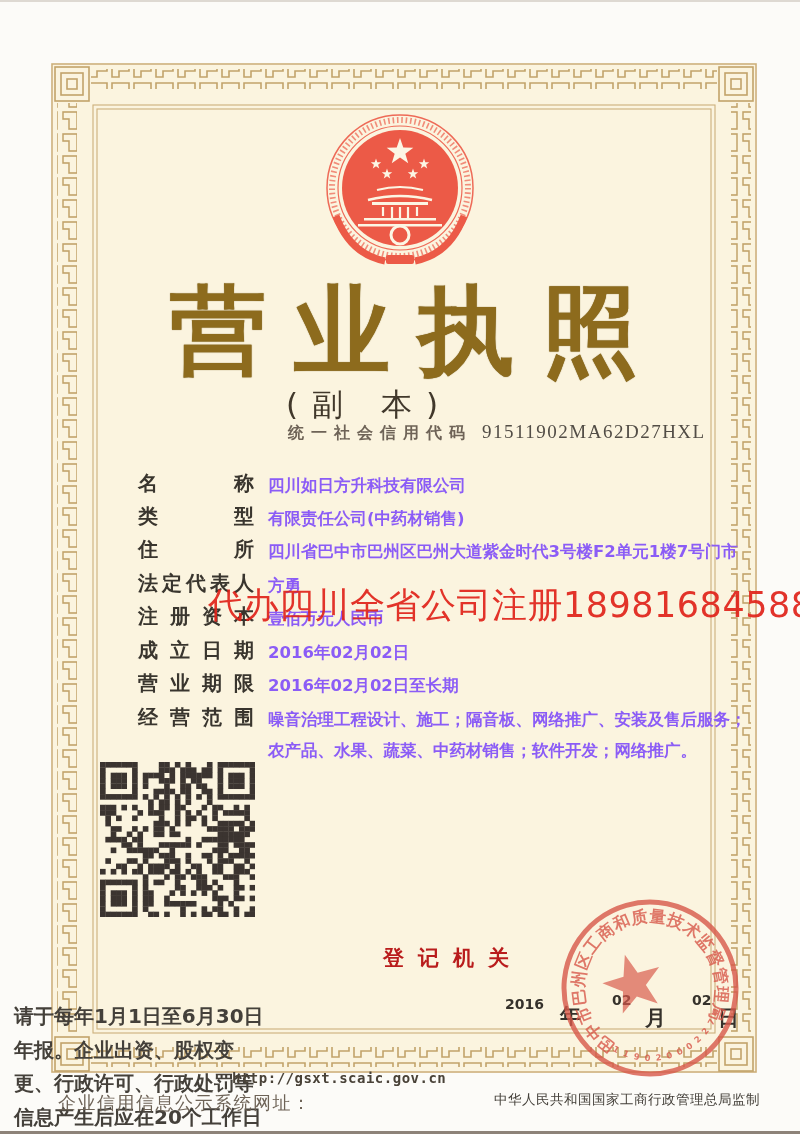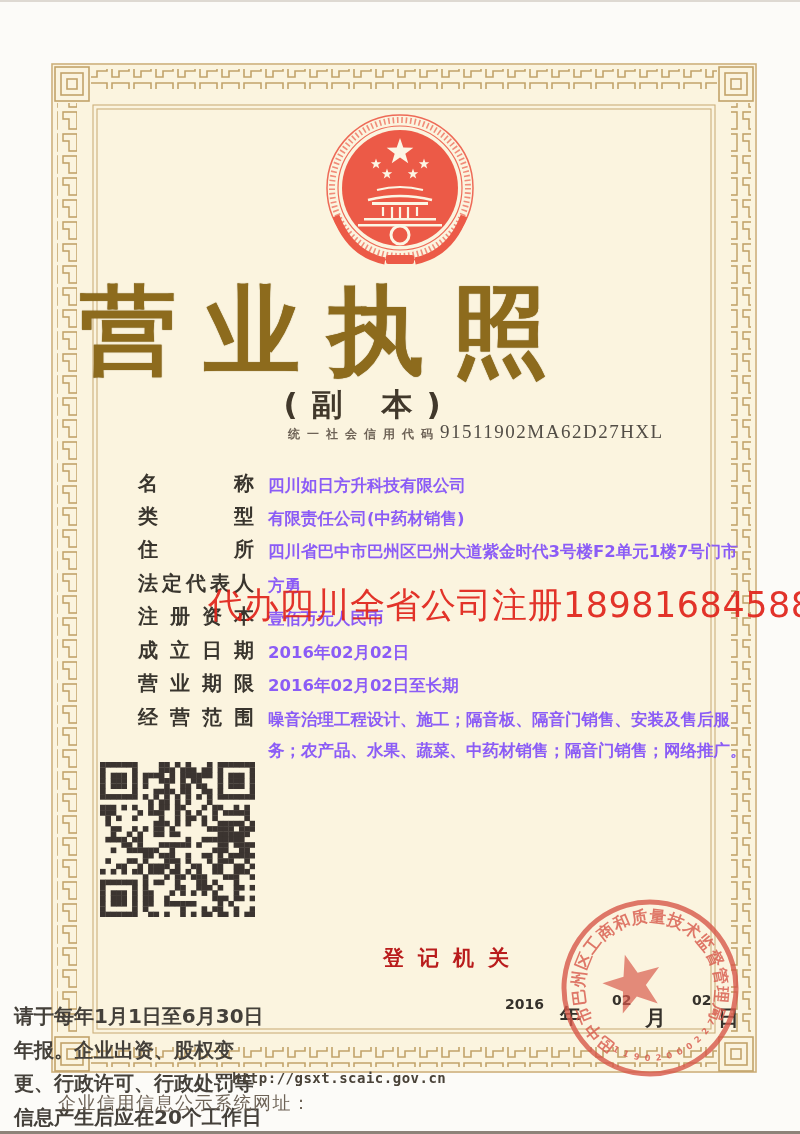--- a/index.html
+++ b/index.html
@@ -16,34 +16,34 @@
   .paper {
     position:absolute; left:53px; top:65px; width:702px; height:1006px;
     background:#fbf4df;
   }
   .frame { position:absolute; left:0; top:0; pointer-events:none; }
 
   .emblem { position:absolute; left:280px; top:108px; width:240px; height:170px; }
 
   .title {
     position:absolute; left:52px; top:268px; width:704px;
-    font-size:96px; font-weight:700;
+    text-align:center; font-size:96px; font-weight:700;
     letter-spacing:28px; text-indent:28px;
     color:#8d6b1d; text-shadow:0 0 1px #6e5413;
     font-family:"DejaVu Sans","Liberation Sans",sans-serif;
   }
   .subtitle {
     position:absolute; left:52px; top:384px; width:620px;
-    text-align:center; font-size:31px; font-weight:700;
+    text-align:center; font-size:31px; font-weight:400;
     letter-spacing:14px; text-indent:14px; color:#40372а;
     color:#41382b;
   }
   .codeline { position:absolute; left:288px; top:421px; white-space:nowrap; }
-  .codelabel { font-size:12px; font-weight:700; letter-spacing:7px; color:#6e6357; }
-  .codeval  { font-size:19px; letter-spacing:1.5px; color:#524d46; 
+  .codelabel { font-size:16px; font-weight:700; letter-spacing:7px; color:#6e6357; }
+  .codeval  { font-size:19px; letter-spacing:1.5px; color:#524d46; margin-left:10px;
               font-family:"Liberation Serif","DejaVu Serif",serif; }
 
   .frow { position:absolute; left:138px; width:620px; }
   .flabel {
     position:absolute; left:0; top:0; width:116px;
     display:flex; justify-content:space-between;
     font-size:20px; font-weight:600; color:#39352e;
   }
   .fval {
     position:absolute; left:130px; top:1px; width:480px;
@@ -235,21 +235,21 @@
         </div>
         <div class="fval">2016年02月02日至长期</div>
       </div>
       <div class="frow" style="top: 704px;">
         <div class="flabel">
           <span>经</span>
           <span>营</span>
           <span>范</span>
           <span>围</span>
         </div>
-        <div class="fval">噪音治理工程设计、施工；隔音板、隔音门销售、安装及售后服务；农产品、水果、蔬菜、中药材销售；隔音门销售；网络推广。</div>
+        <div class="fval">噪音治理工程设计、施工；隔音板、网络推广、安装及售后服务；农产品、水果、蔬菜、中药材销售；软件开发；网络推广。</div>
       </div>
     </div>
 
   <svg id="qr" class="qr" viewBox="0 0 155 155">
       <rect x="0.00" y="0.00" width="5.64" height="5.64" fill="#3b3430"></rect>
       <rect x="5.34" y="0.00" width="5.64" height="5.64" fill="#3b3430"></rect>
       <rect x="10.69" y="0.00" width="5.64" height="5.64" fill="#3b3430"></rect>
       <rect x="16.03" y="0.00" width="5.64" height="5.64" fill="#3b3430"></rect>
       <rect x="21.38" y="0.00" width="5.64" height="5.64" fill="#3b3430"></rect>
       <rect x="26.72" y="0.00" width="5.64" height="5.64" fill="#3b3430"></rect>
@@ -713,15 +713,16 @@
         <text x="163.6" y="159.6" fill="#d8584a" font-size="8.5" font-weight="700" text-anchor="middle" transform="rotate(315.0 163.6 159.6)">7</text>
         <text x="171.1" y="150.9" fill="#d8584a" font-size="8.5" font-weight="700" text-anchor="middle" transform="rotate(306.0 171.1 150.9)">6</text>
       </g>
     </svg>
 
   <div class="watermark">代办四川全省公司注册18981684588</div>
 
   <div class="notice">请于每年1月1日至6月30日年报。企业出资、股权变更、行政许可、行政处罚等信息产生后应在20个工作日内公示。</div>
   <div class="site-label">企业信用信息公示系统网址：</div>
   <div class="site-url">http://gsxt.scaic.gov.cn</div>
+  <div class="supervisor">中华人民共和国国家工商行政管理总局监制</div>
 
   <div class="edge-bottom"></div>
 </div>
 
 </body></html>

